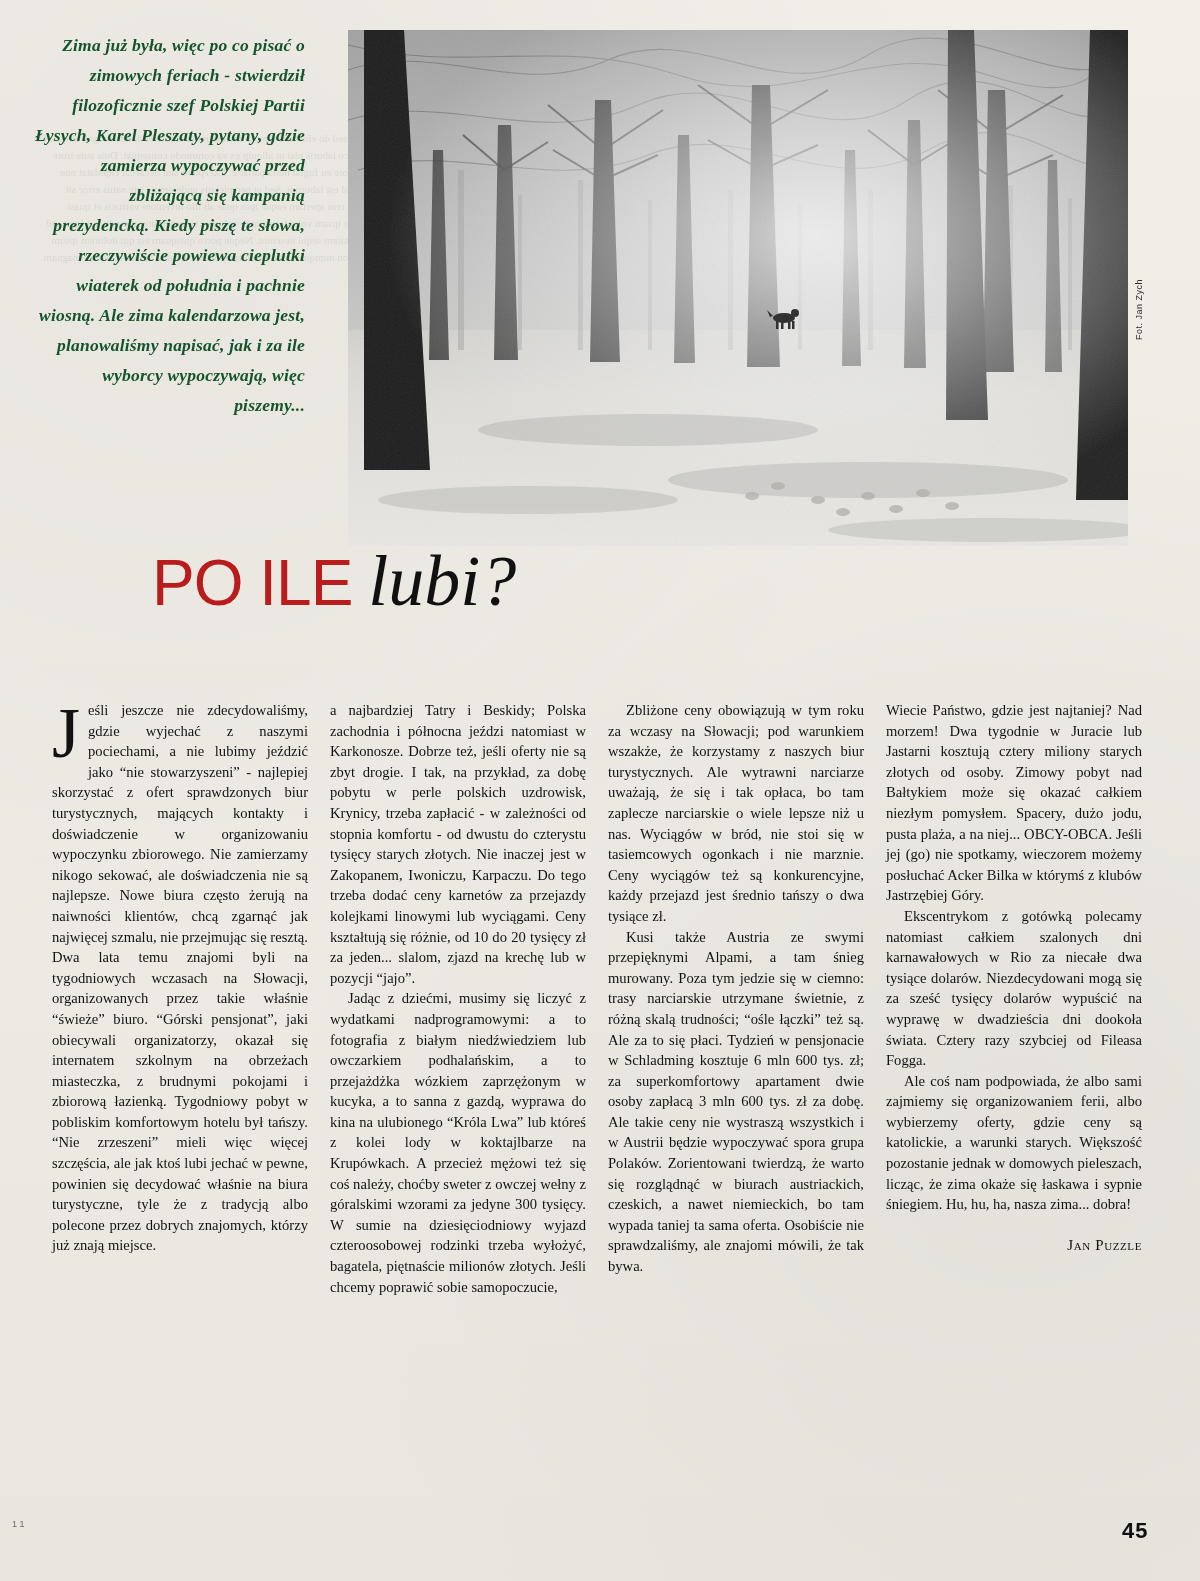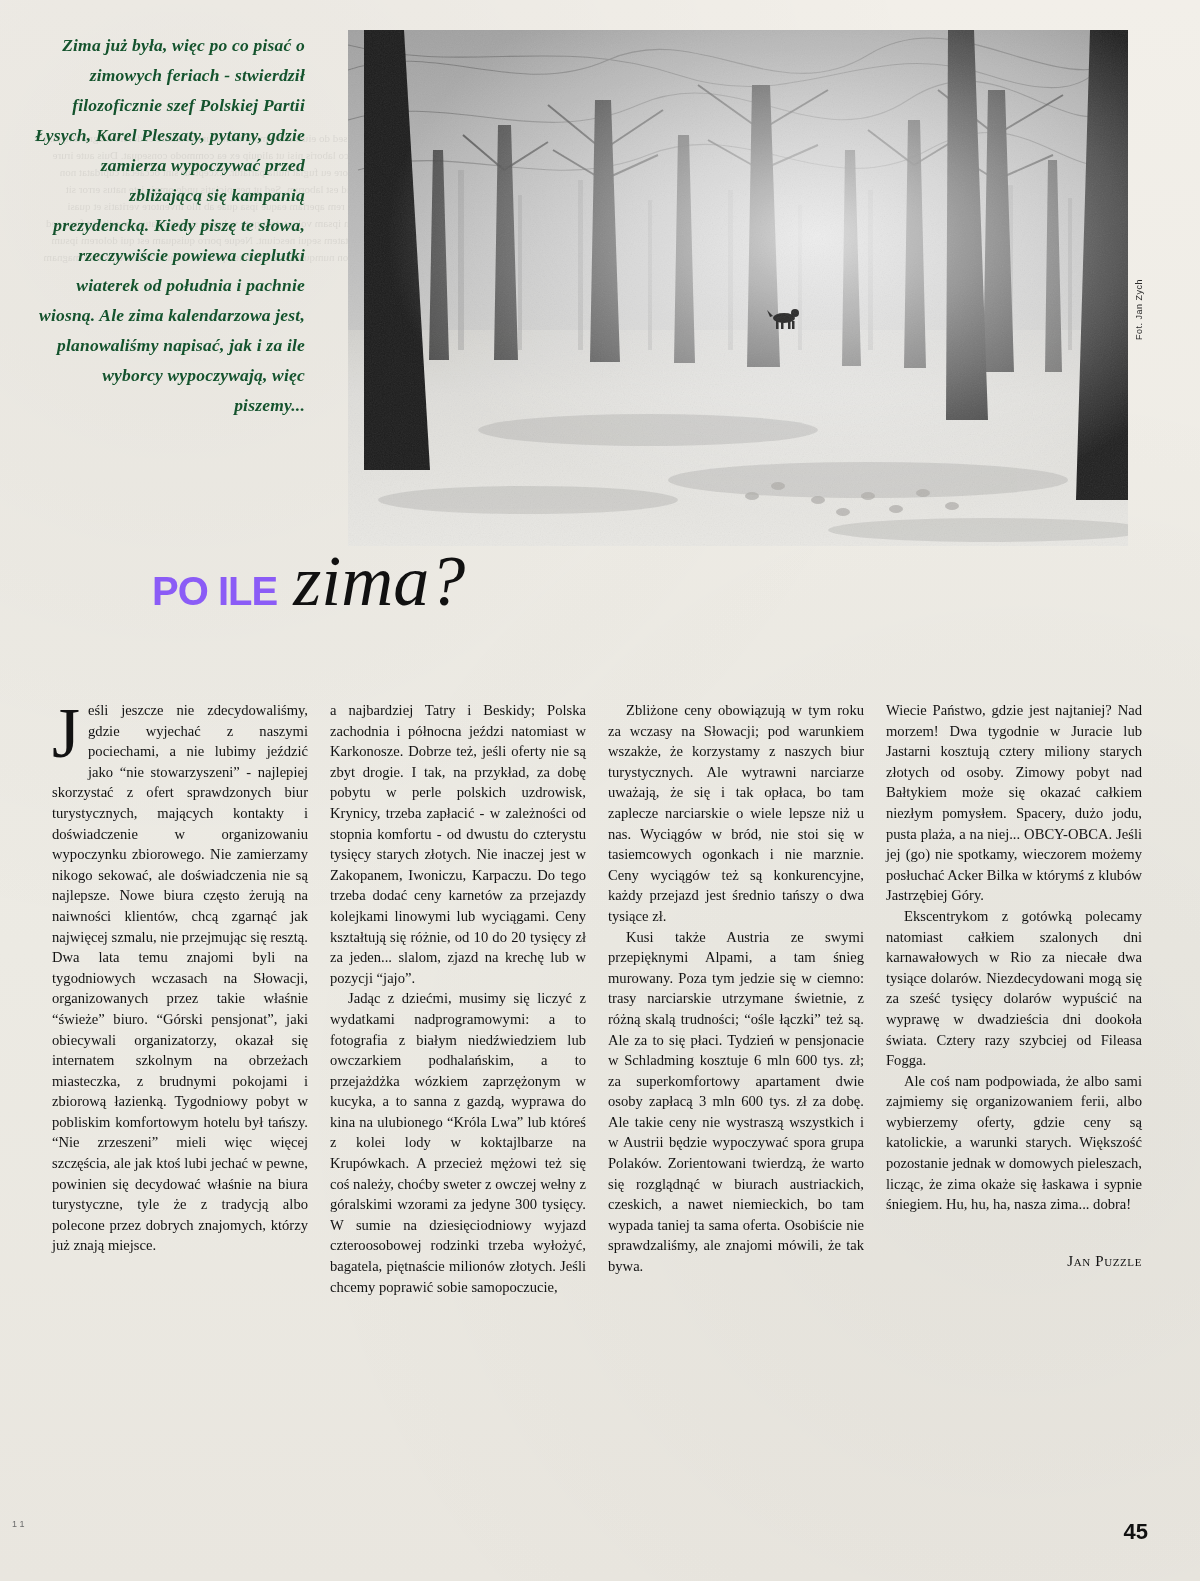--- a/index.html
+++ b/index.html
@@ -52,24 +52,24 @@
     transform:rotate(-90deg);
     transform-origin:left top;
     white-space:nowrap;
   }
   .headline{
     position:absolute;left:152px;top:540px;
     white-space:nowrap;
   }
   .headline .h-po{
     font-family:"Liberation Sans", sans-serif;
-    font-weight:bold;
-    font-size:40px;
+    font-weight:normal;
+    font-size:64px;
     letter-spacing:-1px;
-    color:#8b5cf6;
+    color:#b91c1c;
     vertical-align:baseline;
   }
   .headline .h-zima{
     font-family:"Liberation Serif", serif;
     font-style:italic;
     font-size:72px;
     color:#111;
     margin-left:16px;
     vertical-align:baseline;
   }
@@ -107,29 +107,29 @@
   .dropcap{
     float:left;
     font-family:"Liberation Serif", serif;
     font-size:72px;
     line-height:58px;
     padding:2px 8px 0 0;
     margin-top:2px;
     font-weight:normal;
   }
   .signature{
-    margin-top:36px;
+    margin-top:20px;
     text-align:right;
     font-variant:small-caps;
     font-size:15px;
     letter-spacing:0.6px;
   }
   .folio{
     position:absolute;right:52px;bottom:36px;
-    font-family:Liberation Sans, sans-serif;
+    font-family:Liberation Mono, monospace;
     font-weight:bold;
     font-size:22px;
     color:#111;
   }
   .edge-mark{
     position:absolute;left:12px;bottom:52px;
     font-size:9px;color:#6a6a6a;
     font-family:"Liberation Sans", sans-serif;
   }
 </style>
@@ -260,21 +260,21 @@
         </g>
 
         <rect x="0" y="0" width="780" height="516" filter="url(#grain)" fill="none" opacity="0.5"></rect>
         <rect x="0" y="0" width="780" height="516" fill="#000" opacity="0.03"></rect>
       </svg>
     </div>
 
     <div class="credit">Fot. Jan Zych</div>
 
     <div class="headline">
-      <span class="h-po">PO ILE</span><span class="h-zima">zima?</span>
+      <span class="h-po">PO ILE</span><span class="h-zima">lubi?</span>
     </div>
   </div>
 
   <div class="columns">
 
     <div class="col">
       <p class="first dropcap-wrap"><span class="dropcap">J</span><span>eśli jeszcze nie zdecydowaliśmy, gdzie wyjechać z naszymi pociechami, a nie lubimy jeździć jako “nie stowarzyszeni” - najlepiej skorzystać z ofert sprawdzonych biur turystycznych, mających kontakty i doświadczenie w organizowaniu wypoczynku zbiorowego. Nie zamierzamy nikogo sekować, ale doświadczenia nie są najlepsze. Nowe biura często żerują na naiwności klientów, chcą zgarnąć jak najwięcej szmalu, nie przejmując się resztą. Dwa lata temu znajomi byli na tygodniowych wczasach na Słowacji, organizowanych przez takie właśnie “świeże” biuro. “Górski pensjonat”, jaki obiecywali organizatorzy, okazał się internatem szkolnym na obrzeżach miasteczka, z brudnymi pokojami i zbiorową łazienką. Tygodniowy pobyt w pobliskim komfortowym hotelu był tańszy. “Nie zrzeszeni” mieli więc więcej szczęścia, ale jak ktoś lubi jechać w pewne, powinien się decydować właśnie na biura turystyczne, tyle że z tradycją albo polecone przez dobrych znajomych, którzy już znają miejsce.</span></p>
     </div>
 
     <div class="col">

